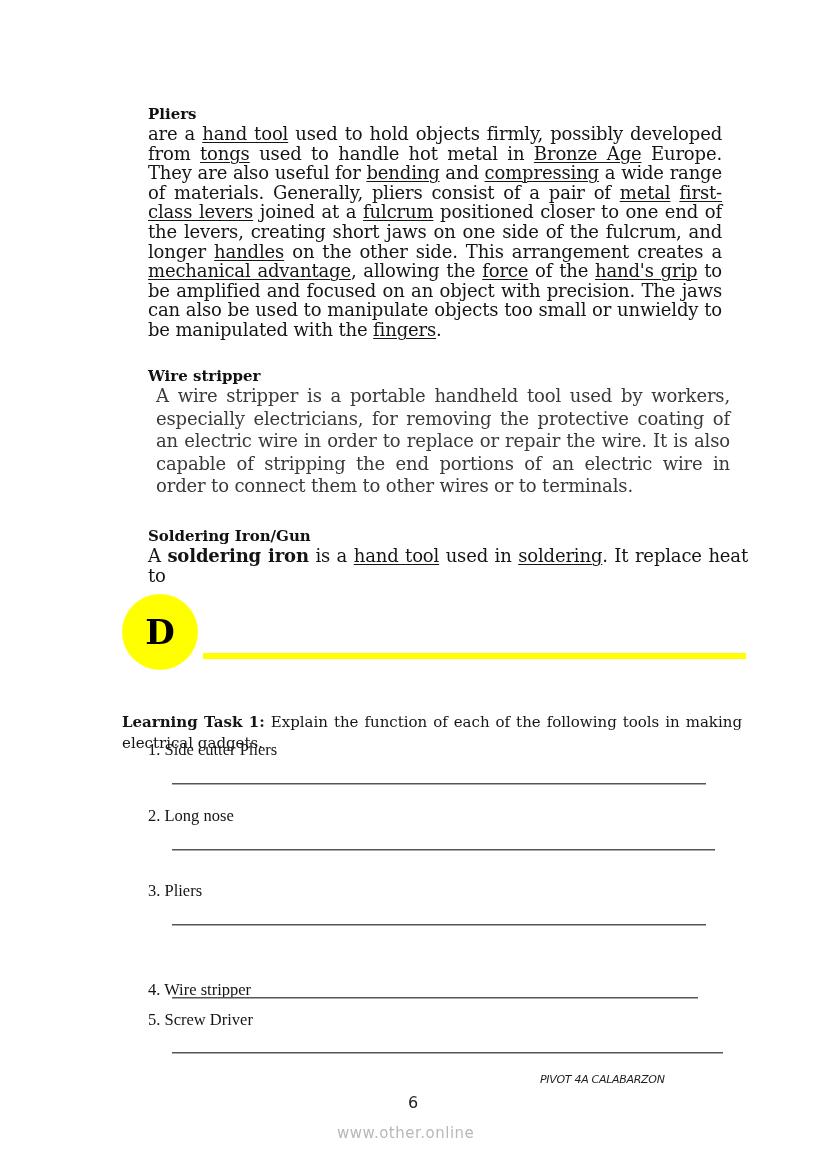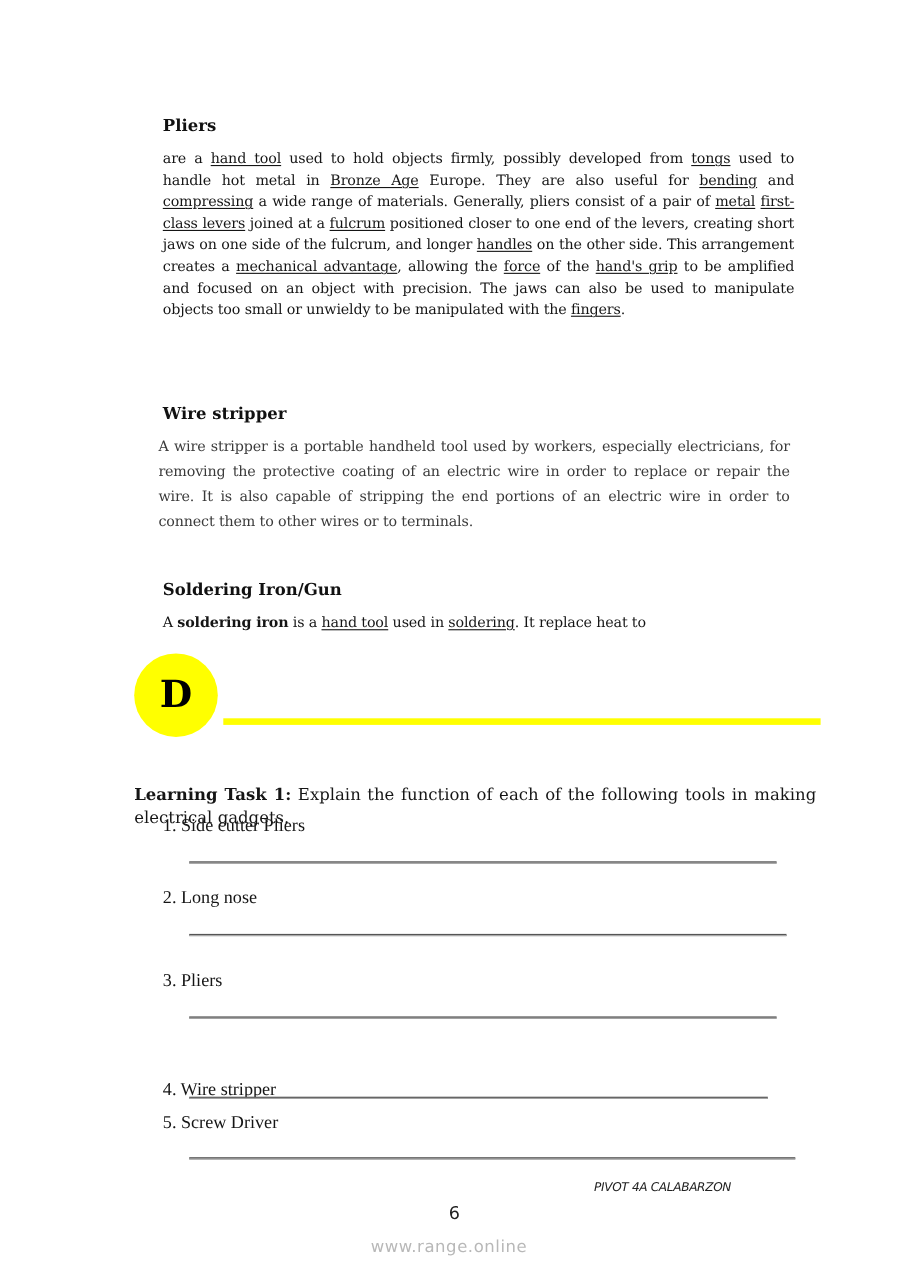--- a/index.html
+++ b/index.html
@@ -1,20 +1,20 @@
 <!DOCTYPE html>
 <html><head>
   <meta charset="utf-8">
   <style>
     html, body { margin: 0; padding: 0; background: #ffffff; }
     body { width: 826px; height: 1169px; position: relative; overflow: hidden;
            font-family: "DejaVu Serif", "Liberation Serif", serif; color: #111; }
     .abs { position: absolute; }
     .section-title { font-weight: bold; font-size: 15px; line-height: 19px; color: #111; }
-    .para { font-size: 13px; line-height: 19.6px; text-align: justify; text-align-last: left; color: #151515; letter-spacing: -0.15px; margin-top: 11px; }
+    .para { font-size: 18px; line-height: 19.6px; text-align: justify; text-align-last: left; color: #151515; letter-spacing: -0.15px; }
     .para.gray { color: #3a3a3a; line-height: 22.6px; }
     .para u { text-decoration: underline; text-underline-offset: 2px; text-decoration-thickness: 1px; }
     .para b { font-weight: bold; }
     .d-circle { left: 122px; top: 594px; width: 76px; height: 76px; border-radius: 50%; background: #ffff00; }
     .d-letter { left: 122px; top: 594px; width: 76px; height: 76px; line-height: 76px; text-align: center;
                 font-family: "DejaVu Serif", serif; font-weight: bold; font-size: 34px; color: #000; }
     .d-bar { left: 203px; top: 653px; width: 543px; height: 6px; background: #ffff00; }
     .task { left: 122px; top: 677px; width: 620px; font-size: 15px; line-height: 21px; text-align: justify; text-align-last: left; color: #151515; margin-top: 35px; }
     .task b { font-weight: bold; }
     .item { font-size: 15px; line-height: 19px; color: #151515; font-family: "Liberation Serif", "DejaVu Serif", serif; font-size: 16.5px; }
@@ -23,21 +23,21 @@
     .page-num { left: 408px; top: 1093px; font-family: "DejaVu Sans", sans-serif; font-size: 16px; color: #222; }
     .watermark { left: 337px; top: 1124px; font-family: "DejaVu Sans", sans-serif; font-size: 15px; color: #b8b8b8; letter-spacing: 0.5px; }
   </style>
 </head>
 <body>
 
 <div class="abs section-title" style="left:148px; top:105px;">Pliers</div>
 <div class="abs para" id="pliers-body" style="left:148px; top:124px; width:574px;"><span>are a </span><u>hand tool</u><span> used to hold objects firmly, possibly developed from </span><u>tongs</u><span> used to handle hot metal in </span><u>Bronze Age</u><span> Europe. They are also useful for </span><u>bending</u><span> and </span><u>compressing</u><span> a wide range of materials. Generally, pliers consist of a pair of </span><u>metal</u><span> </span><u>first-class levers</u><span> joined at a </span><u>fulcrum</u><span> positioned closer to one end of the levers, creating short jaws on one side of the fulcrum, and longer </span><u>handles</u><span> on the other side. This arrangement creates a </span><u>mechanical advantage</u><span>, allowing the </span><u>force</u><span> of the </span><u>hand's grip</u><span> to be amplified and focused on an object with precision. The jaws can also be used to manipulate objects too small or unwieldy to be manipulated with the </span><u>fingers</u><span>.</span></div>
 
 <div class="abs section-title" style="left:148px; top:367px;">Wire stripper</div>
-<div class="abs para gray" style="left:144px; top:385px; width:574px;">A wire stripper is a portable handheld tool used by workers, especially electricians, for removing the protective coating of an electric wire in order to replace or repair the wire. It is also capable of stripping the end portions of an electric wire in order to connect them to other wires or to terminals.</div>
+<div class="abs para gray" style="left:156px; top:385px; width:574px;">A wire stripper is a portable handheld tool used by workers, especially electricians, for removing the protective coating of an electric wire in order to replace or repair the wire. It is also capable of stripping the end portions of an electric wire in order to connect them to other wires or to terminals.</div>
 
 <div class="abs section-title" style="left:148px; top:527px;">Soldering Iron/Gun</div>
 <div class="abs para" id="soldering-body" style="left:148px; top:546px; width:600px;"><span>A </span><b>soldering iron</b><span> is a </span><u>hand tool</u><span> used in </span><u>soldering</u><span>. It replace heat to</span></div>
 
 <div class="abs d-circle"></div>
 <div class="abs d-letter">D</div>
 <div class="abs d-bar"></div>
 
 <div class="abs task"><b>Learning Task 1:</b><span> Explain the function of each of the following tools in making electrical gadgets.</span></div>
 
@@ -51,13 +51,13 @@
 <div class="abs answer-line" style="left:172px; top:924px; width:534px;"></div>
 
 <div class="abs item" style="left:148px; top:955px;margin-top:25px;">4. Wire stripper</div>
 <div class="abs answer-line" style="left:172px; top:997px; width:526px;"></div>
 
 <div class="abs item" style="left:148px; top:1010px;">5. Screw Driver</div>
 <div class="abs answer-line" style="left:172px; top:1052px; width:551px;"></div>
 
 <div class="abs footer-brand">PIVOT 4A CALABARZON</div>
 <div class="abs page-num">6</div>
-<div class="abs watermark">www.range.online</div>
+<div class="abs watermark">www.other.online</div>
 
 </body></html>

